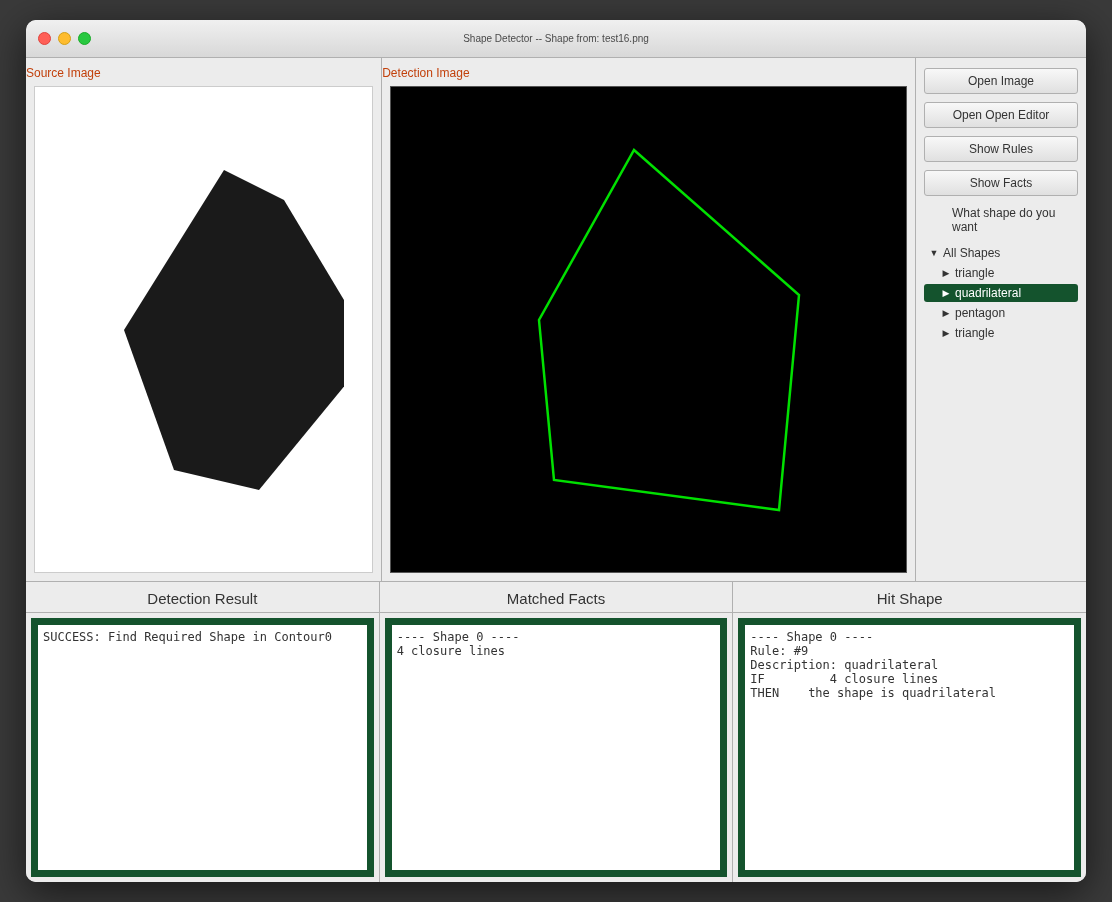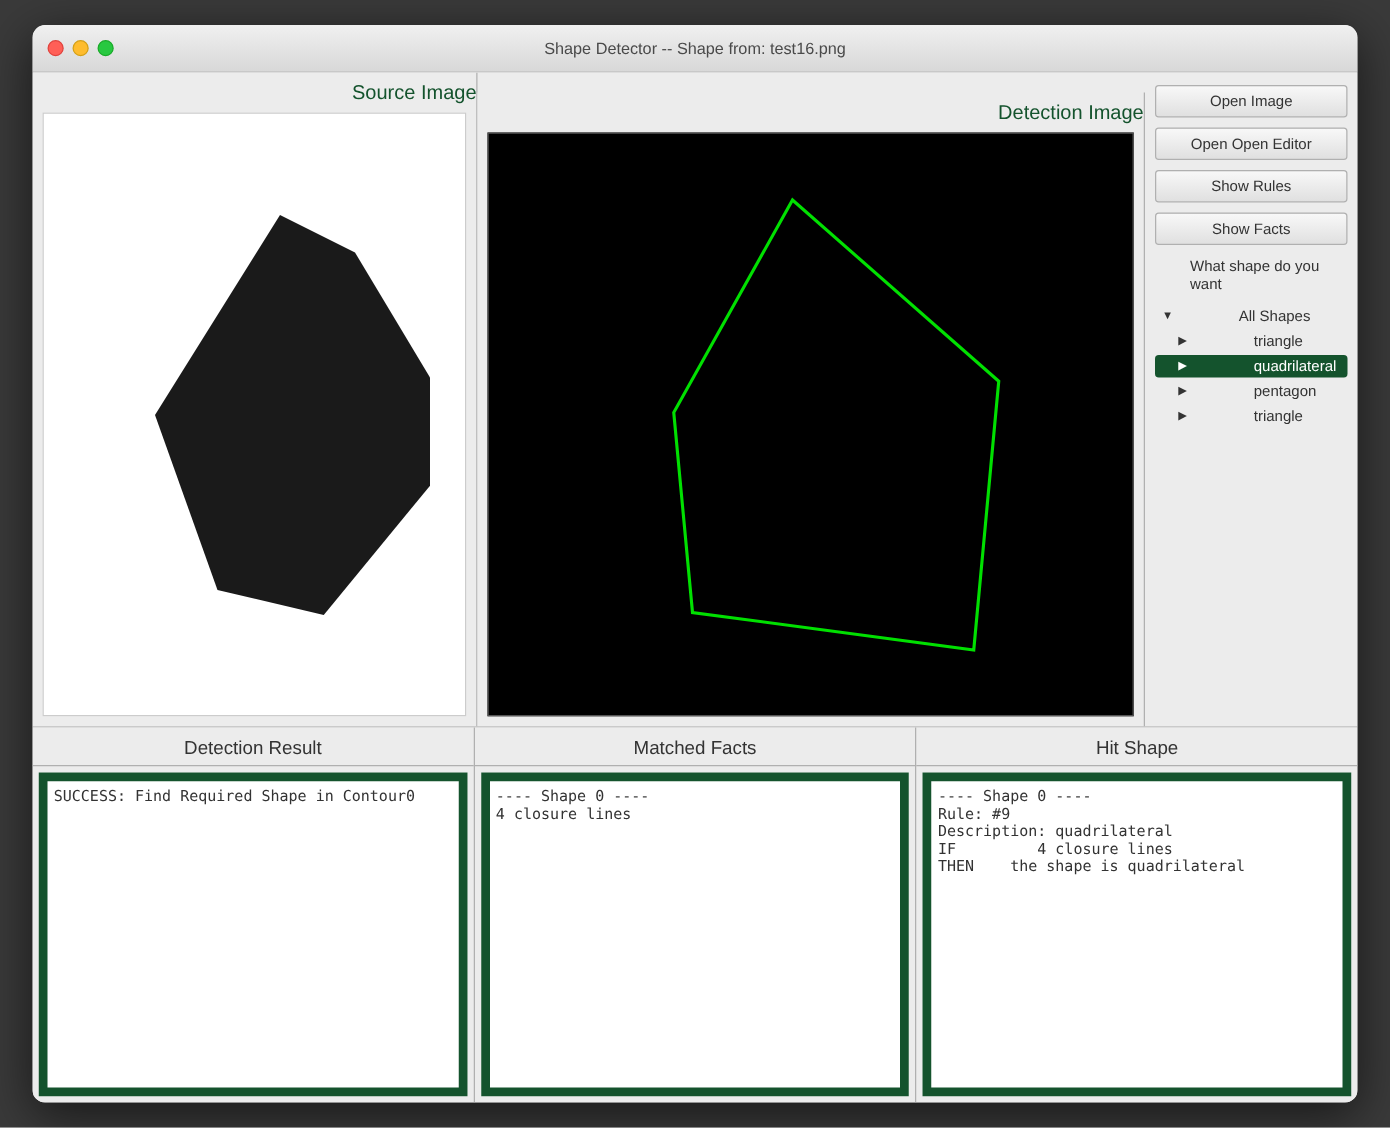--- a/index.html
+++ b/index.html
@@ -42,21 +42,21 @@
     }
     .traffic-light {
       width: 13px;
       height: 13px;
       border-radius: 50%;
     }
     .tl-close { background: #ff5f57; border: 1px solid #e0443e; }
     .tl-min { background: #febc2e; border: 1px solid #d4a017; }
     .tl-max { background: #28c840; border: 1px solid #1aab29; }
     .title-text {
-      font-size: 13px;
+      font-size: 10px;
       color: #4a4a4a;
       font-weight: 500;
     }
     .main-content {
       display: flex;
       flex-direction: column;
       flex: 1;
       overflow: hidden;
     }
     .top-section {
@@ -71,27 +71,26 @@
       display: flex;
       flex-direction: column;
       background: #ececec;
     }
     .panel-detection {
       flex: 1.5;
       border-right: 1px solid #b0b0b0;
       display: flex;
       flex-direction: column;
       background: #ececec;
-      margin-top: 16px;
     }
     .panel-label {
-      text-align: right;
+      text-align: left;
       padding: 8px 0 6px;
-      font-size: 16px;
-      color: #14532d;
+      font-size: 12px;
+      color: #c2410c;
       font-weight: 400;
     }
     .source-image-area {
       flex: 1;
       background: #fff;
       margin: 0 8px 8px 8px;
       border: 1px solid #ccc;
       display: flex;
       align-items: center;
       justify-content: center;
@@ -132,26 +131,26 @@
       padding: 2px 0;
       margin-left: 28px;
     }
     .tree-view {
       display: flex;
       flex-direction: column;
       gap: 2px;
     }
     .tree-item {
       display: flex;
+      align-items: center;
       padding: 2px 4px;
       font-size: 12px;
       color: #333;
       cursor: pointer;
       border-radius: 3px;
-      gap: 48px;
     }
     .tree-item.selected {
       background: #14532d;
       color: #fff;
     }
     .tree-arrow {
       width: 12px;
       height: 12px;
       display: inline-flex;
       align-items: center;

